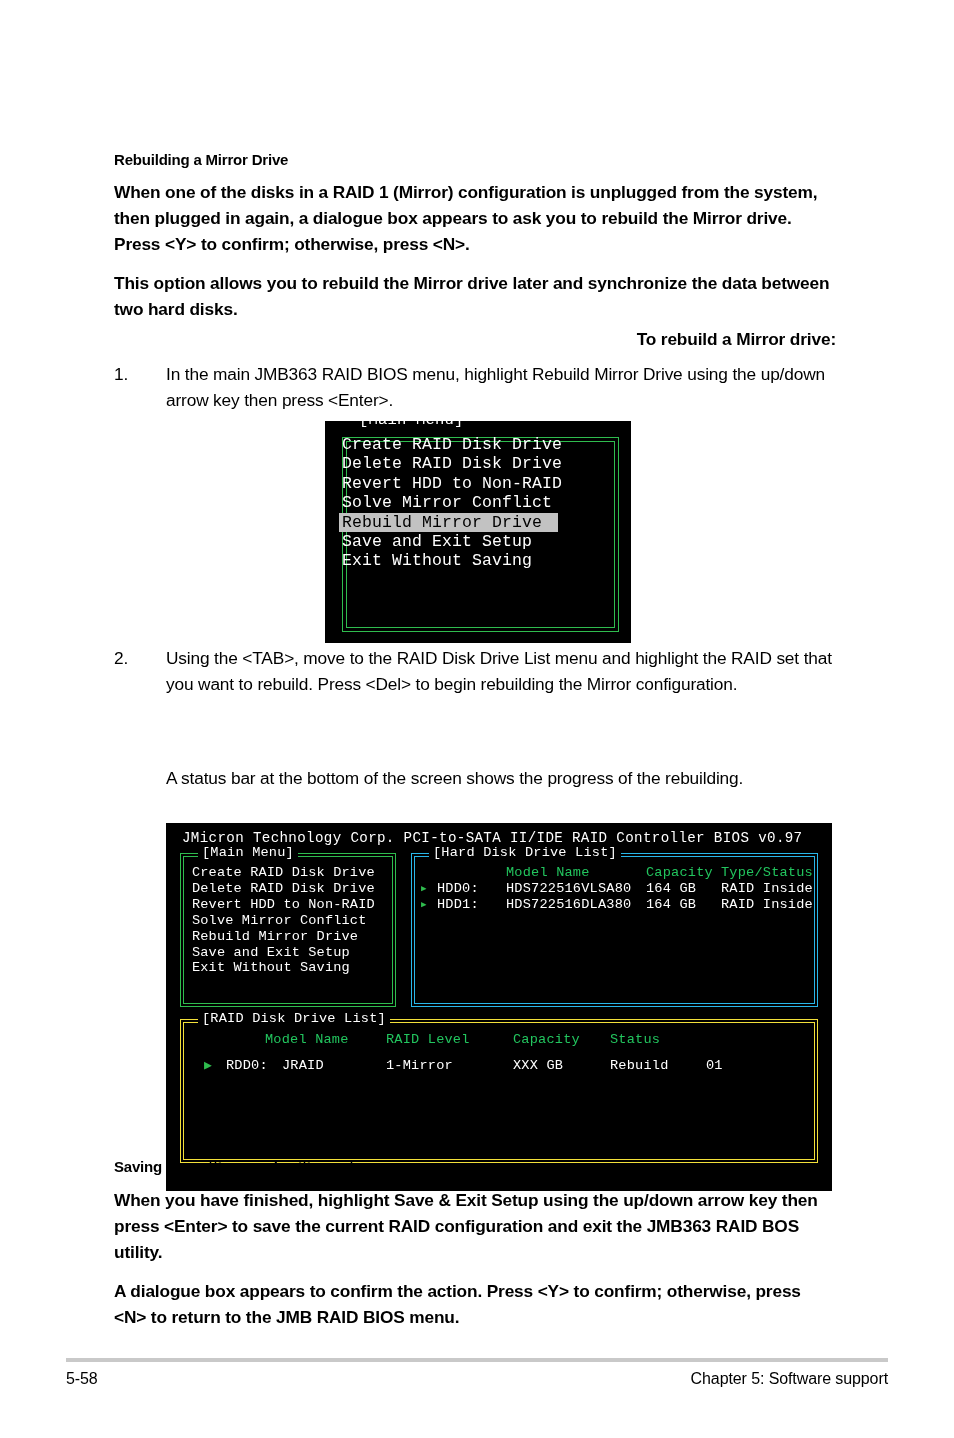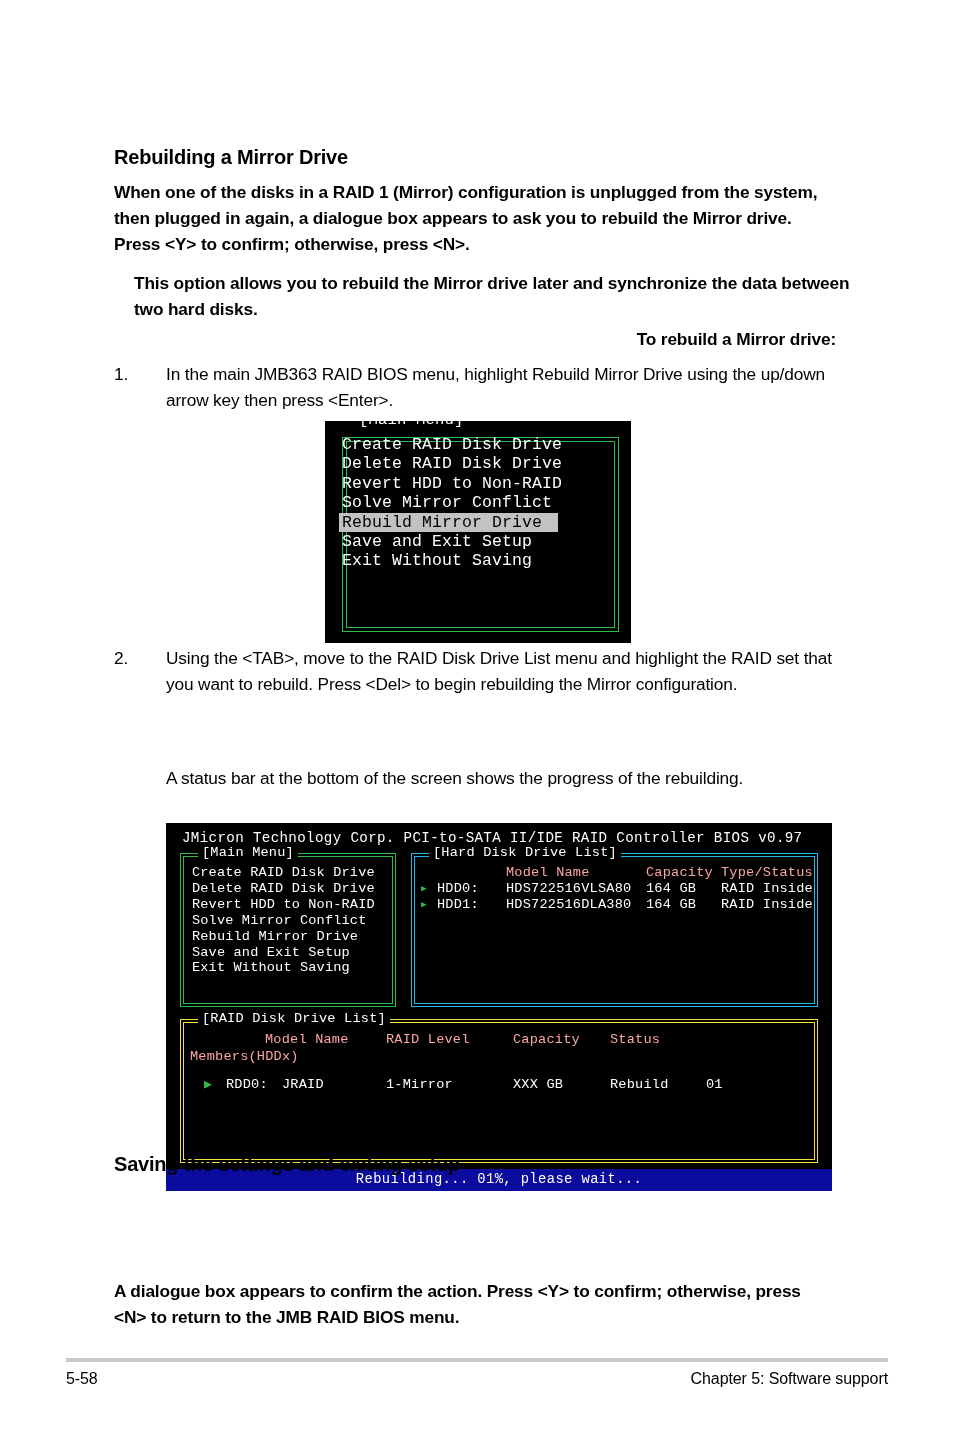--- a/index.html
+++ b/index.html
@@ -20,25 +20,26 @@
     position: absolute;
     left: 0; top: 0;
     width: 954px;
     height: 1438px;
   }
 
   
   .h2 {
     position: absolute;
     left: 114px;
-    font-size: 20px;
+    font-size: 15px;
     font-weight: bold;
     letter-spacing: -0.2px;
     line-height: 1.1;
     white-space: nowrap;
+    margin-top: 6px;
   }
   .para {
     position: absolute;
     left: 114px;
     width: 722px;
     font-size: 17.3px;
     line-height: 25.8px;
     letter-spacing: -0.15px;
     text-align: left;
     font-weight: bold;
@@ -240,21 +241,21 @@
     height: 16px;
     font-size: 13.6px;
     line-height: 16px;
     letter-spacing: 0.2px;
     white-space: nowrap;
   }
   .hdr-row span, .data-row span {
     position: absolute;
     top: 0;
   }
-  .cyan { color: #fca5a5; }
+  .cyan { color: #22c55e; }
   .arrow-small {
     color: #2fbc4e;
     font-size: 9px;
     line-height: 16px;
   }
   .arrow-big {
     color: #2fbc4e;
     font-size: 13px;
     line-height: 16px;
   }
@@ -276,21 +277,21 @@
 </style>
 </head>
 <body>
 
 <div class="page">
 
   <div class="h2" style="top:146px;">Rebuilding a Mirror Drive</div>
 
   <div class="para" style="top:180px;">When one of the disks in a RAID 1 (Mirror) configuration is unplugged from the system, then plugged in again, a dialogue box appears to ask you to rebuild the Mirror drive. Press &lt;Y&gt; to confirm; otherwise, press &lt;N&gt;.</div>
 
-  <div class="para" style="top:271px;margin-left:20px;">This option allows you to rebuild the Mirror drive later and synchronize the data between two hard disks.</div>
+  <div class="para" style="top:271px;">This option allows you to rebuild the Mirror drive later and synchronize the data between two hard disks.</div>
 
   <div class="para" style="top:327px;text-align:right;">To rebuild a Mirror drive:</div>
 
   <div class="step" style="top:362px;">
     <span class="num">1.</span>
     <span class="body">In the main JMB363 RAID BIOS menu, highlight Rebuild Mirror Drive using the up/down arrow key then press &lt;Enter&gt;.</span>
   </div>
 
   <div class="bios" id="bios-menu-screen">
     <div class="frame"></div>
@@ -365,43 +366,40 @@
       <div class="panel-title">[RAID Disk Drive List]</div>
       <div class="panel-body">
 
         <div class="hdr-row" style="height:17px;line-height:17px;">
           <span class="cyan" style="left:75px;">Model Name</span>
           <span class="cyan" style="left:196px;">RAID Level</span>
           <span class="cyan" style="left:323px;">Capacity</span>
           <span class="cyan" style="left:420px;">Status</span>
         </div>
 
-        <div class="hdr-row" style="height:19px;line-height:17px;">
-          <span class="cyan" style="left:0px;">Members(HDDx)</span>
-        </div>
 
         <div class="data-row" style="height:18px;line-height:18px;margin-top:9px;">
           <span class="arrow-big" style="left:14px;line-height:18px;">▶</span>
           <span style="left:36px;">RDD0:</span>
           <span style="left:92px;">JRAID</span>
           <span style="left:196px;">1-Mirror</span>
           <span style="left:323px;">XXX GB</span>
           <span style="left:420px;">Rebuild</span>
           <span style="left:516px;">01</span>
         </div>
 
       </div>
     </div>
 
-    <div class="status-bar">Rebuilding... 01%, please wait...</div>
 
   </div>
 
   <div class="h2" style="top:1153px;">Saving the settings and exiting setup</div>
 
+  <div class="para" style="top:1188px;width:726px;">When you have finished, highlight Save &amp; Exit Setup using the up/down arrow key then press &lt;Enter&gt; to save the current RAID configuration and exit the JMB363 RAID BOS utility.</div>
 
   <div class="para" style="top:1279px;">A dialogue box appears to confirm the action. Press &lt;Y&gt; to confirm; otherwise, press &lt;N&gt; to return to the JMB RAID BIOS menu.</div>
 
   <div class="footer-rule"></div>
   <div class="footer-left">5-58</div>
   <div class="footer-right">Chapter 5: Software support</div>
 
 </div>
 
 </body></html>

